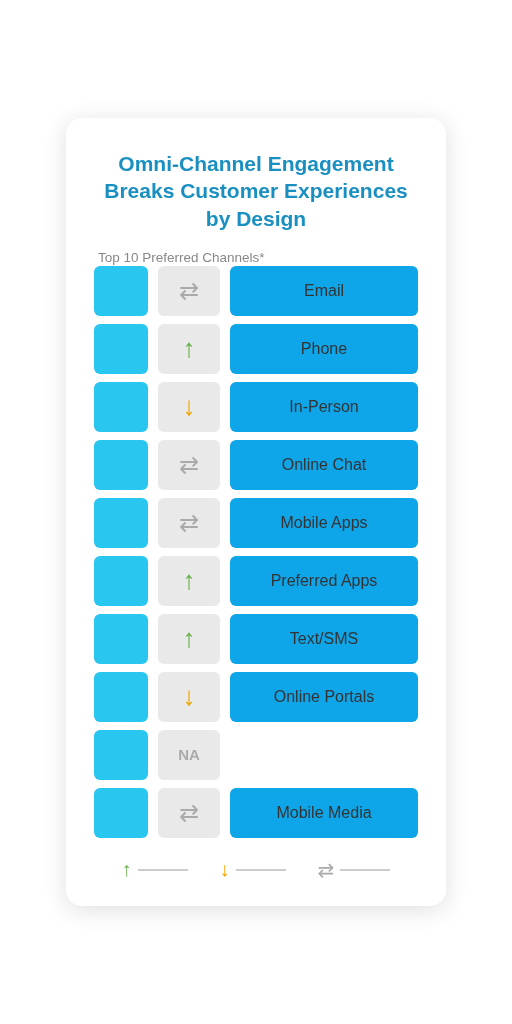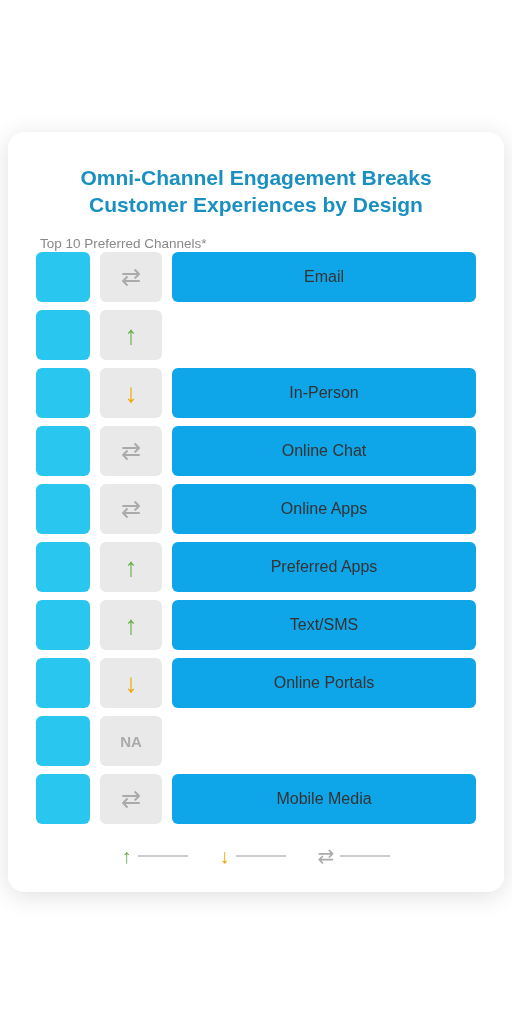--- a/index.html
+++ b/index.html
@@ -9,21 +9,21 @@
       background: #ffffff;
       font-family: 'Segoe UI', Arial, sans-serif;
       display: flex;
       align-items: center;
       justify-content: center;
     }
     .card {
       background: #ffffff;
       border-radius: 16px;
       box-shadow: 0 4px 24px rgba(0,0,0,0.13);
-      width: 496px;
+      width: 380px;
       padding: 32px 28px 24px 28px;
       margin: 24px auto;
     }
     .title {
       font-size: 21px;
       font-weight: 700;
       color: #1a8fc1;
       text-align: center;
       line-height: 1.3;
       margin-bottom: 18px;
@@ -113,41 +113,42 @@
         <div class="trend-box">
           <span class="arrow-swap" style="font-size: 24px;">⇄</span>
         </div>
         <div class="label-box">Email</div>
       </div>
       <div class="channel-row">
         <div class="blue-box"></div>
         <div class="trend-box">
           <span class="arrow-up" style="font-size: 26px; font-weight: bold;">↑</span>
         </div>
+        <div class="label-box">Phone</div>
       </div>
       <div class="channel-row">
         <div class="blue-box"></div>
         <div class="trend-box">
           <span class="arrow-down" style="font-size: 26px; font-weight: bold;">↓</span>
         </div>
         <div class="label-box">In-Person</div>
       </div>
       <div class="channel-row">
         <div class="blue-box"></div>
         <div class="trend-box">
           <span class="arrow-swap" style="font-size: 24px;">⇄</span>
         </div>
         <div class="label-box">Online Chat</div>
       </div>
       <div class="channel-row">
         <div class="blue-box"></div>
         <div class="trend-box">
           <span class="arrow-swap" style="font-size: 24px;">⇄</span>
         </div>
-        <div class="label-box">Online Apps</div>
+        <div class="label-box">Mobile Apps</div>
       </div>
       <div class="channel-row">
         <div class="blue-box"></div>
         <div class="trend-box">
           <span class="arrow-up" style="font-size: 26px; font-weight: bold;">↑</span>
         </div>
         <div class="label-box">Preferred Apps</div>
       </div>
       <div class="channel-row">
         <div class="blue-box"></div>

